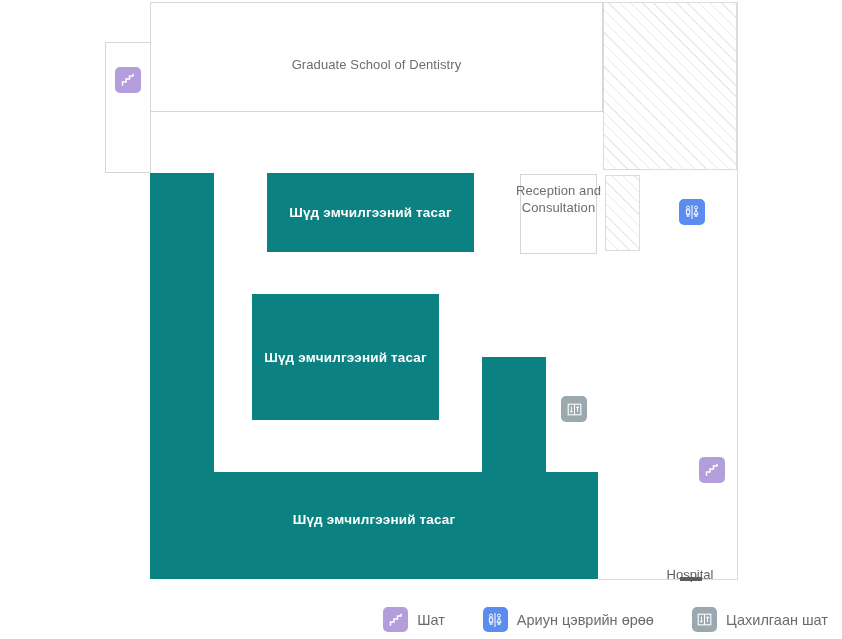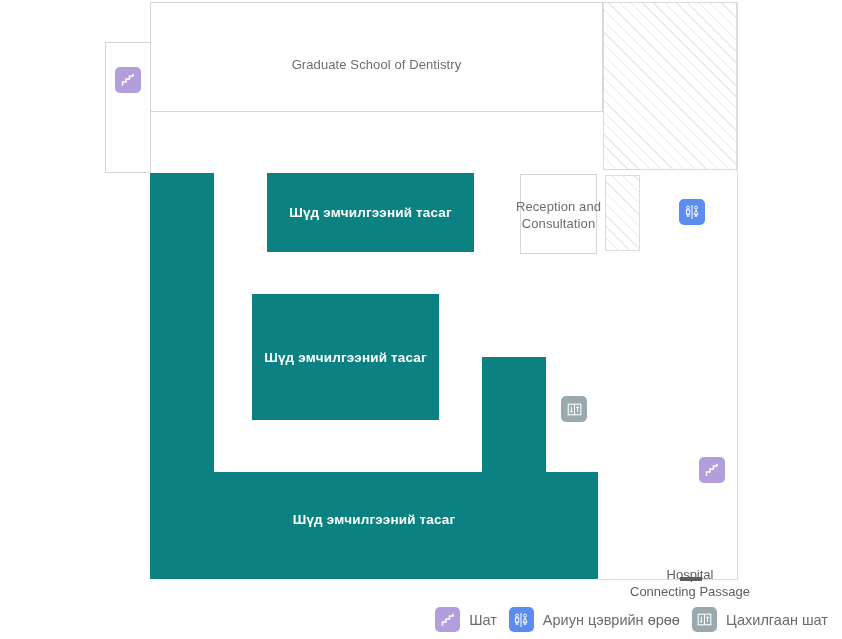--- a/index.html
+++ b/index.html
@@ -110,21 +110,21 @@
   
   #legend {
     position: absolute;
     left: 0;
     top: 600px;
     width: 842px;
     height: 39px;
     display: flex;
     justify-content: flex-end;
     padding-right: 14px;
-    gap: 12px;
+    gap: 38px;
   }
   .legend-item {
     display: flex;
     align-items: center;
     gap: 9px;
   }
   .legend-swatch {
     width: 25px;
     height: 25px;
     border-radius: 5px;
@@ -167,21 +167,21 @@
 
     <div class="teal-label" style="left:150px; top:498px; width:448px; height:42px;">Шүд эмчилгээний тасаг</div>
 
     <div class="teal" style="left:267px; top:173px; width:207px; height:79px;"></div>
     <div class="teal-label" style="left:267px; top:173px; width:207px; height:79px;">Шүд эмчилгээний тасаг</div>
 
     <div class="teal" style="left:252px; top:294px; width:187px; height:126px;"></div>
     <div class="teal-label" style="left:252px; top:294px; width:187px; height:126px;">Шүд эмчилгээний тасаг</div>
 
     <div class="outline-box" style="left:520px; top:174px; width:77px; height:80px;"></div>
-    <div class="room-label-outline" style="left:511px; top:174px; width:95px; height:80px; display:block; padding-top:24px;">
+    <div class="room-label-outline" style="left:511px; top:174px; width:95px; height:80px; display:block; padding-top:8px;">
       <div>Reception and</div>
       <div>Consultation</div>
     </div>
 
     <div class="hatch" style="left:605px; top:175px; width:35px; height:76px;"></div>
 
     <div class="map-icon icon-wc" style="left:679px; top:199px;">
       <svg width="18" height="18" viewBox="0 0 18 18" aria-hidden="true">
         <line x1="9" y1="2" x2="9" y2="16" stroke="#ffffff" stroke-width="1"></line>
 
@@ -211,21 +211,20 @@
     </div>
 
     <div class="map-icon icon-stairs" style="left:699px; top:457px;">
       <svg width="16" height="16" viewBox="0 0 16 16" aria-hidden="true">
         <polyline points="2.5,13 2.5,10 6,10 6,7 9.5,7 9.5,4 13,4 13,2.6" fill="none" stroke="#ffffff" stroke-width="1.5" stroke-linecap="square" stroke-linejoin="miter"></polyline>
       </svg>
     </div>
 
     <div class="plain-label" style="left:600px; top:537px; width:180px;">
       <div>Hospital</div>
-      <div>Connecting Passage</div>
     </div>
 
     <div class="edge-line" style="left:737px; top:2px; width:1px; height:578px;"></div>
 
     <div class="edge-line" style="left:598px; top:579px; width:140px; height:1px;"></div>
 
     <div class="door-mark" style="left:680px; top:577px; width:22px; height:4px;"></div>
 
   </div>
 

